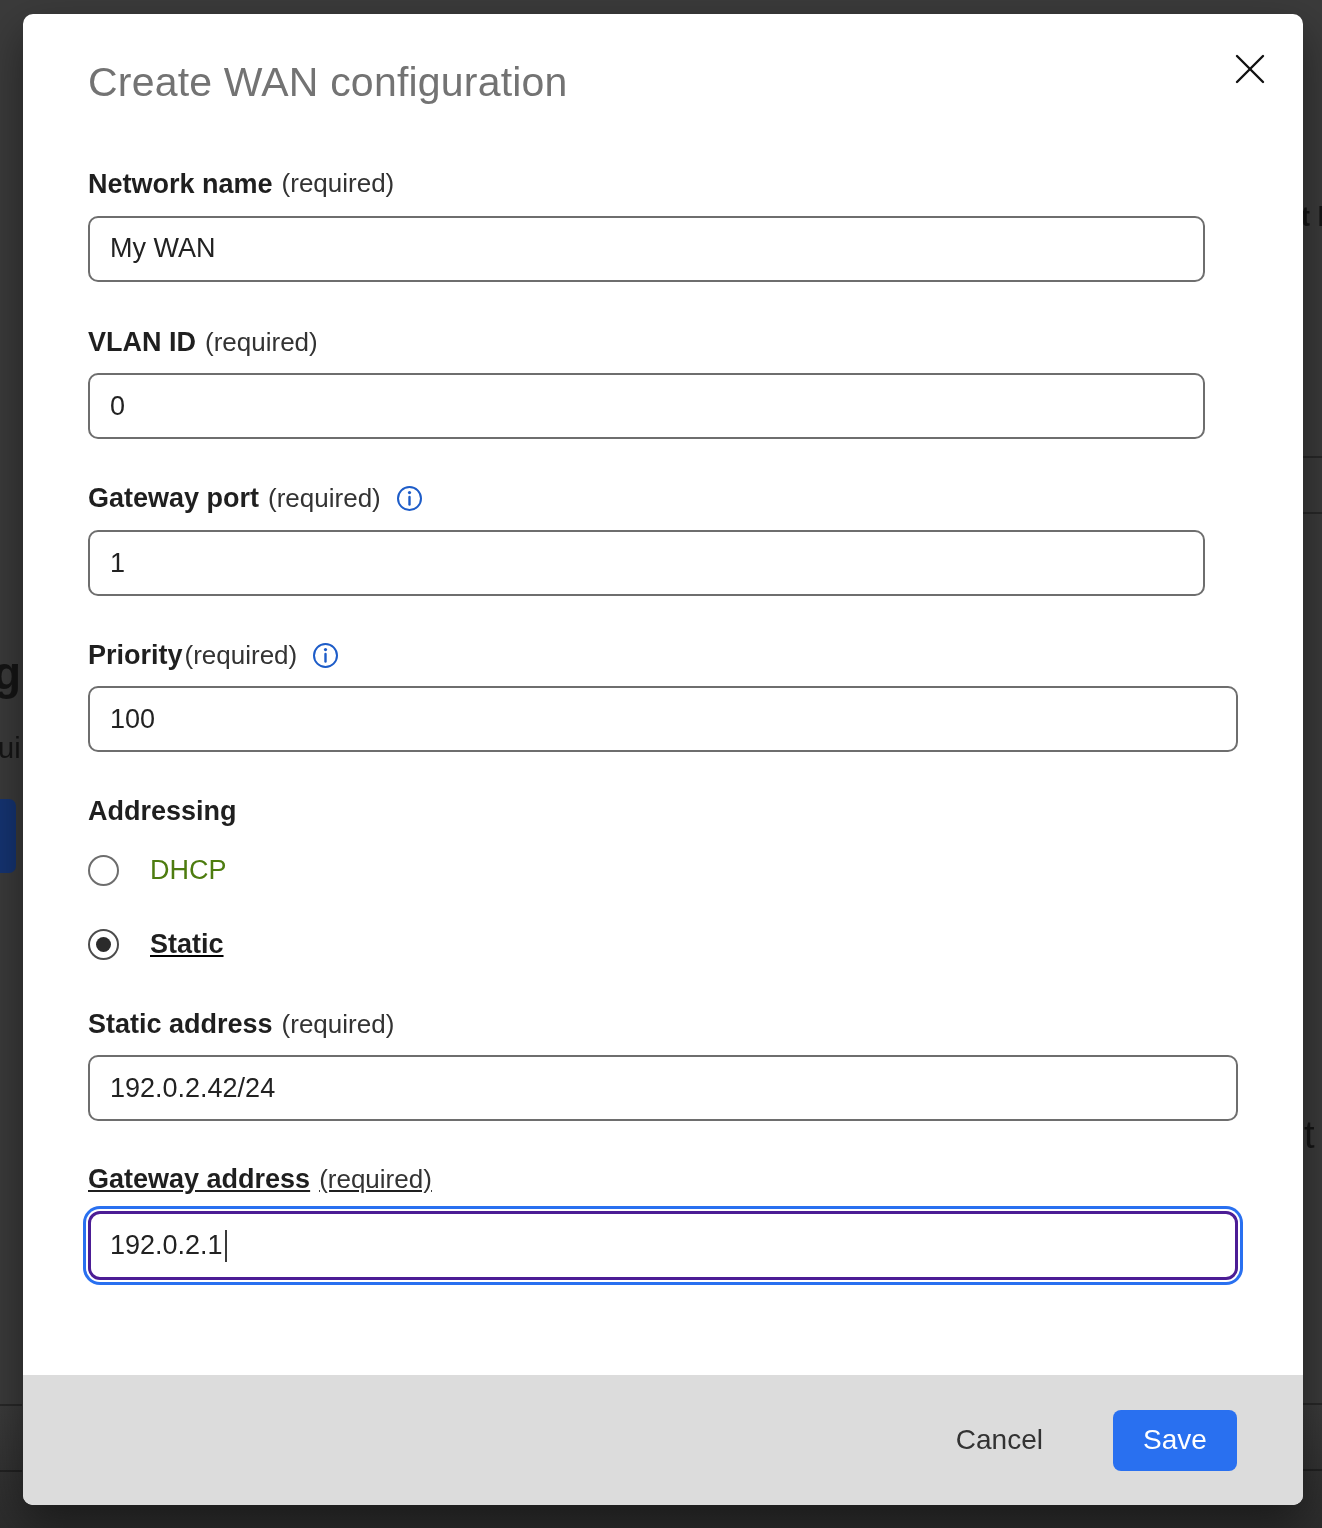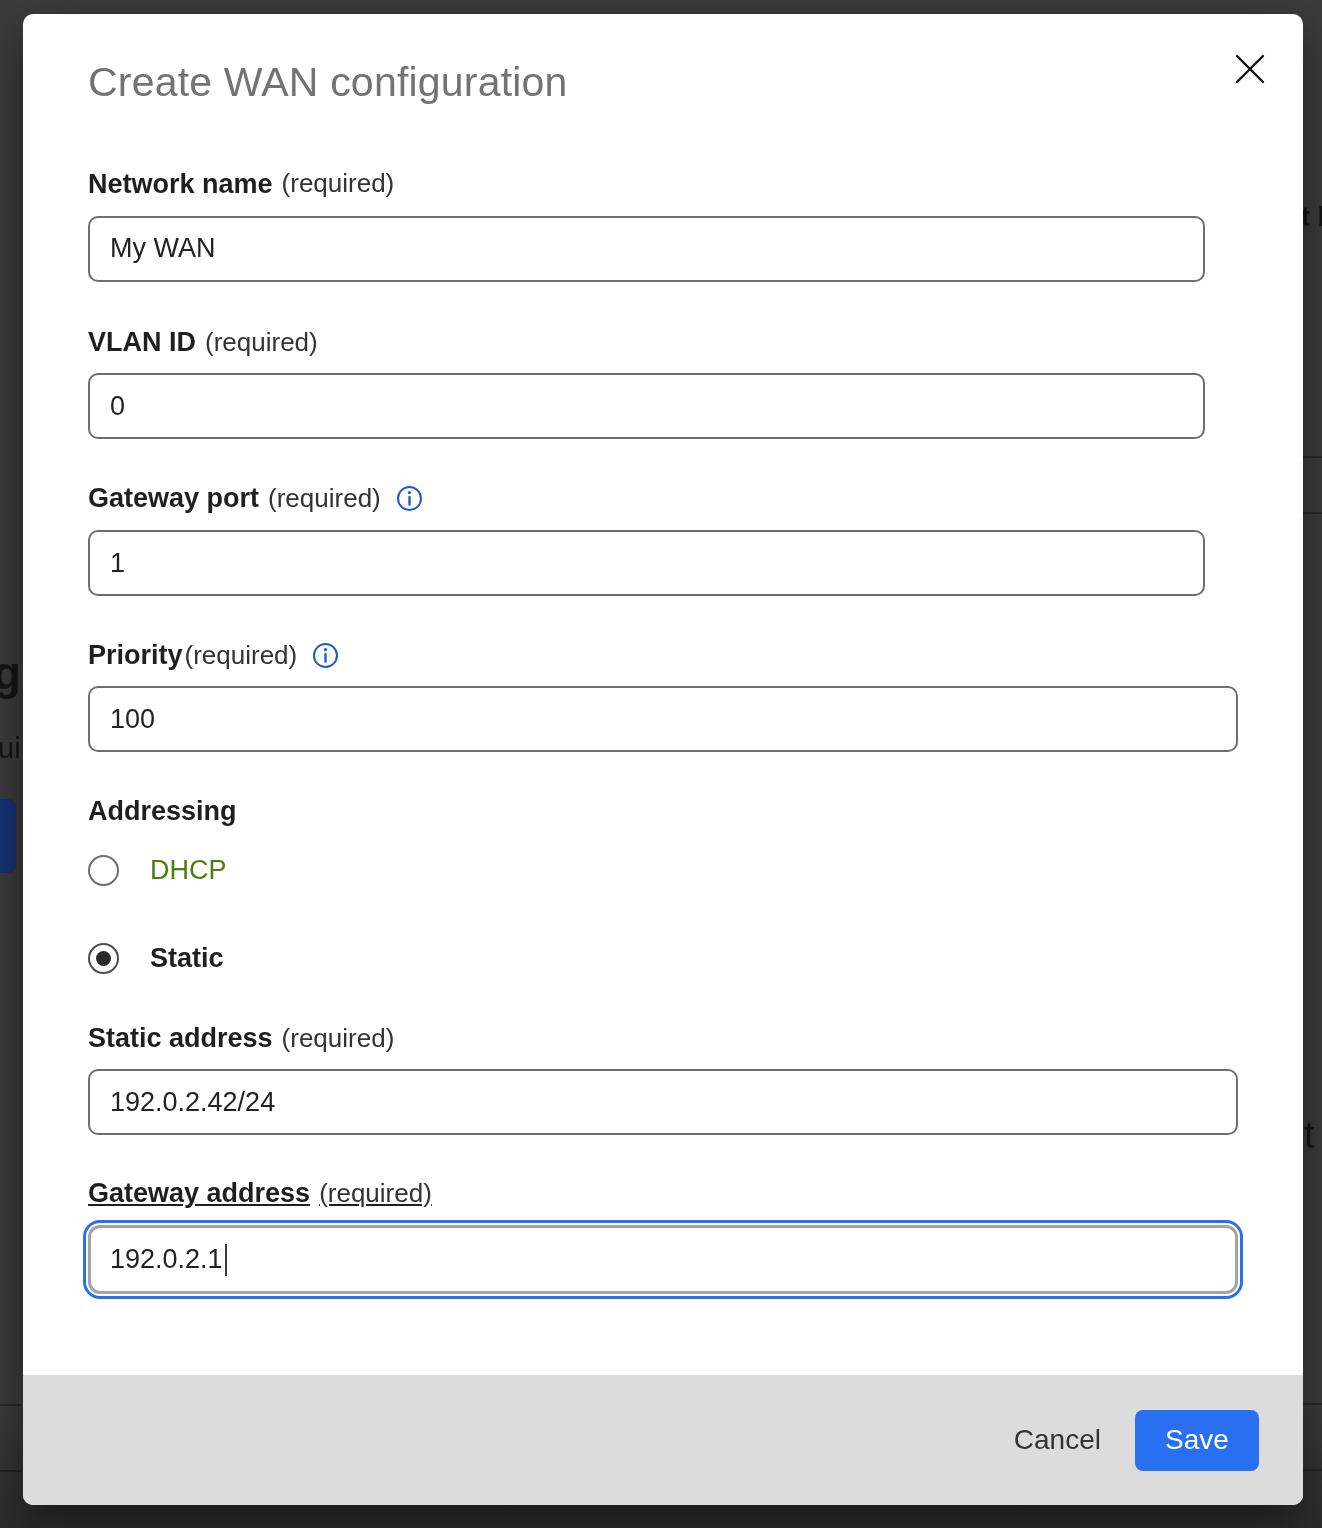--- a/index.html
+++ b/index.html
@@ -87,52 +87,52 @@
   }
   .text-input.wide { width: 1150px; }
 
   .info-icon { margin-left: 15px; color: #1d5cc8; display: inline-flex; }
   .info-icon svg { display: block; }
 
   .section-title { font-size: 27px; font-weight: 700; color: #1f1f1f; line-height: 1.15; margin-top: 44px; }
 
   .radio-row { display: flex; align-items: center; height: 32px; }
   .radio-row.first  { margin-top: 27px; }
-  .radio-row.second { margin-top: 56px; }
+  .radio-row.second { margin-top: 42px; text-decoration: underline; }
   .radio-circle {
     width: 31px; height: 31px; border-radius: 50%;
     border: 2.5px solid #6d6d6d; background: #fff;
     display: flex; align-items: center; justify-content: center;
     flex: 0 0 auto; cursor: pointer;
   }
   .radio-circle.selected { border-color: #4c4c4c; }
   .radio-dot { width: 15px; height: 15px; border-radius: 50%; background: #2b2b2b; }
   .radio-label { margin-left: 31px; font-size: 27px; color: #4d7c0f; }
   .radio-label.selected { font-weight: 700; color: #1f1f1f; }
 
   
   .focus-box {
     width: 1150px; height: 69px;
-    border: 3px solid #a3a3a3; border-radius: 12px;
+    border: 3px solid #4c1d95; border-radius: 12px;
     box-shadow: 0 0 0 2px #ffffff, 0 0 0 5px #2970f0;
     display: flex; align-items: center;
     padding: 0 19px;
     font-size: 27px; color: #222;
     background: #fff; cursor: text;
   }
   .caret { display: inline-block; width: 2px; height: 32px; background: #3a3a3a; margin-left: 2px; }
 
   
   .modal-footer {
     position: absolute; left: 0; right: 0; bottom: 0;
     height: 130px;
     background: #dcdcdc;
     border-radius: 0 0 10px 10px;
     display: flex; align-items: center; justify-content: flex-end;
-    padding-right: 44px; gap: 28px;
+    padding-right: 66px; gap: 64px;
   }
   .btn-cancel {
     background: none; border: none; cursor: pointer;
     font-family: "Liberation Sans", "DejaVu Sans", sans-serif;
     font-size: 28px; color: #333;
     padding: 10px 6px;
   }
   .btn-save {
     width: 124px; height: 61px;
     background: #2970f0; color: #ffffff;

